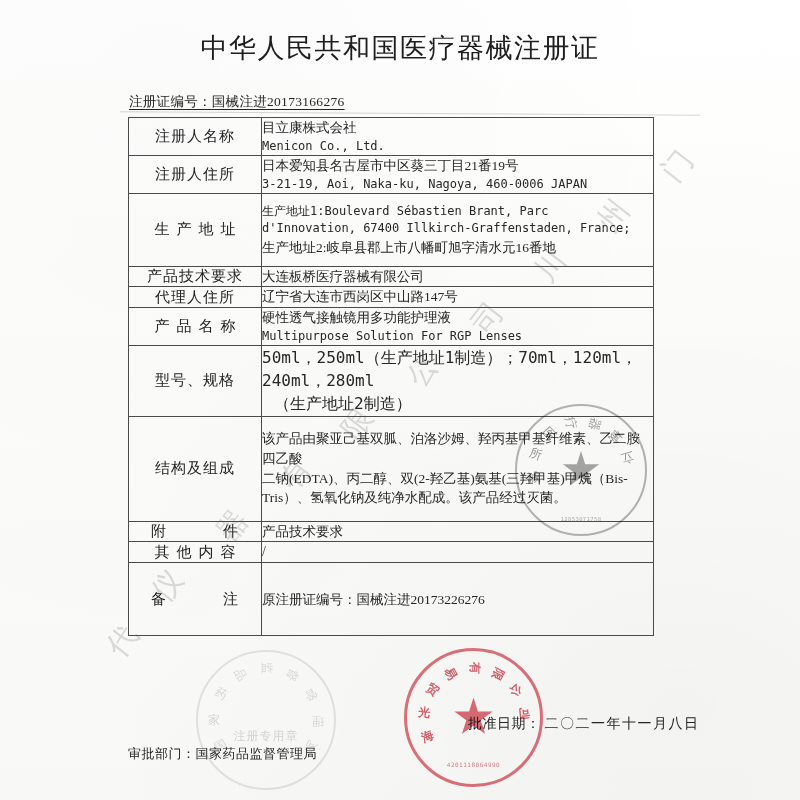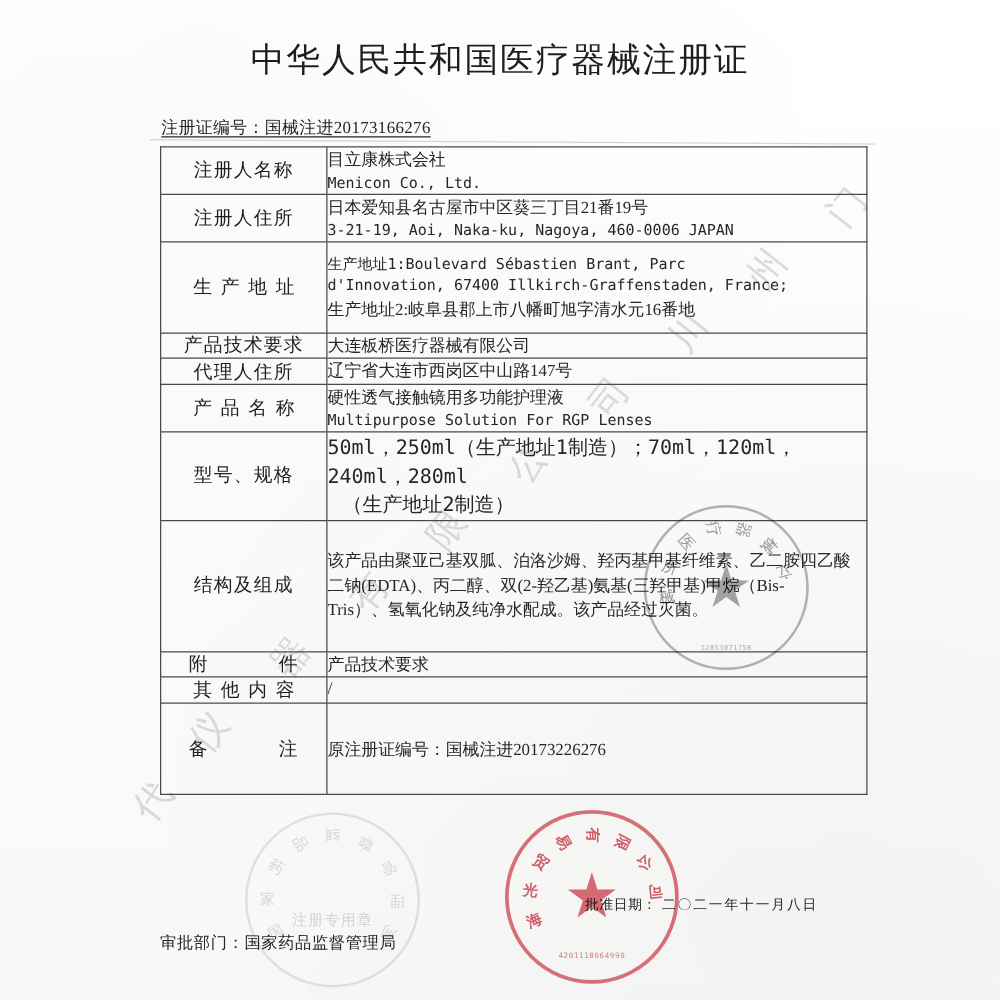--- a/index.html
+++ b/index.html
@@ -52,21 +52,21 @@
     white-space: nowrap;
   }
   #reg-no-line .rn-label { text-decoration: underline; text-underline-offset: 3px; }
   #reg-no-line .rn-value { text-decoration: underline; text-underline-offset: 3px; text-align: right; }
 
   
   #cert-table {
     position: absolute;
     top: 117px;
     left: 128px;
-    width: 566px;
+    width: 526px;
     border-collapse: collapse;
     table-layout: fixed;
   }
   #cert-table td {
     border: 1px solid #4a4a4a;
     vertical-align: middle;
     padding: 0;
   }
   td.lbl {
     width: 132px;
@@ -108,21 +108,21 @@
     letter-spacing: 0.5px;
     color: #242424;
   }
   #date-block {
     position: absolute;
     left: 340px;
     top: -22px;
     line-height: 26px;
     white-space: nowrap;
     color: #242424;
-    font-size: 11px;
+    font-size: 14px;
   }
   #date-block .d-row { display: block; }
   #date-block .d-lbl { letter-spacing: 0.5px; }
   #date-block .d-val { letter-spacing: 1.5px; margin-left: 4px; }
 
   
   .stamp-circle {
     position: absolute;
     border-radius: 50%;
     pointer-events: none;

